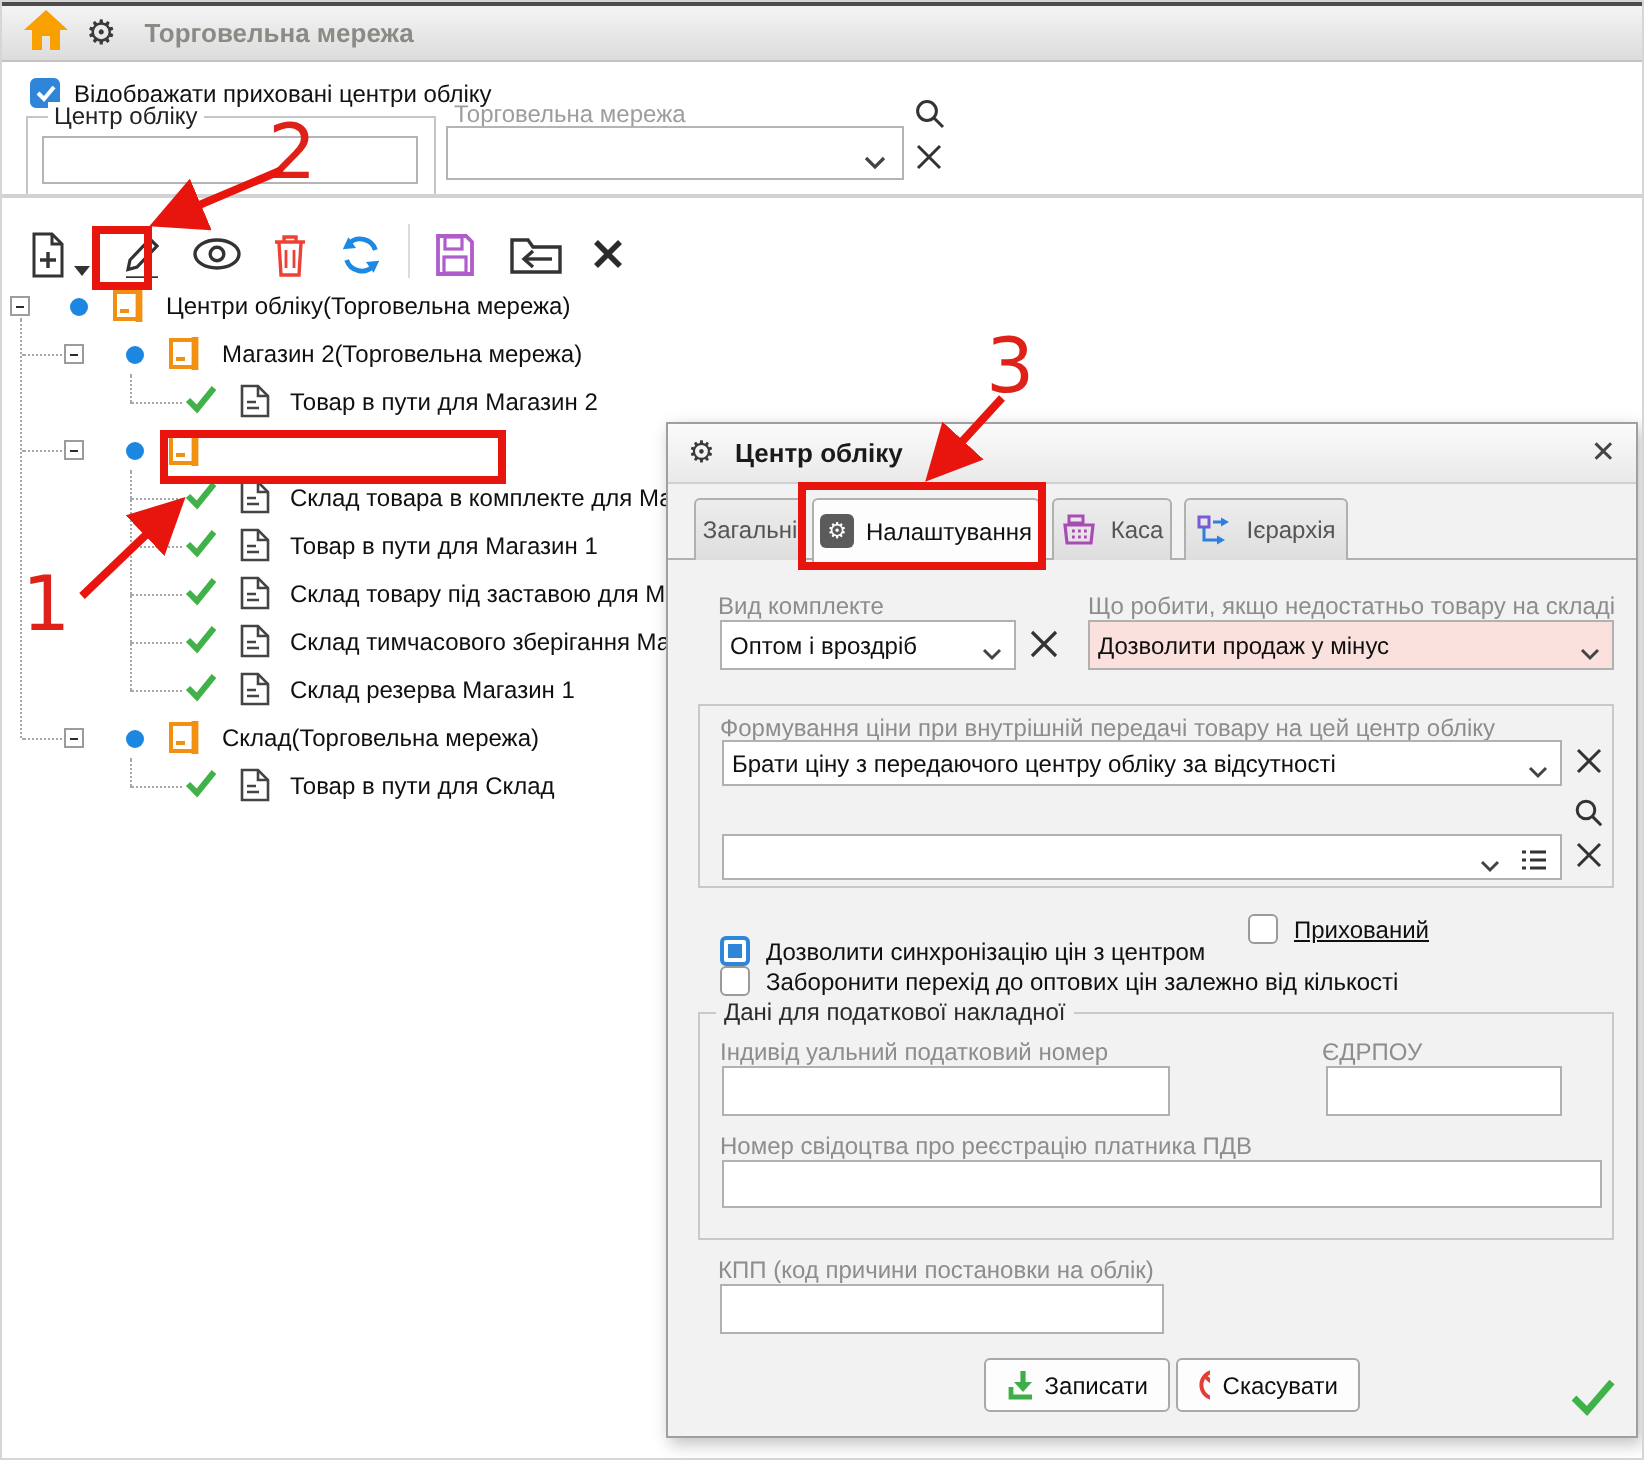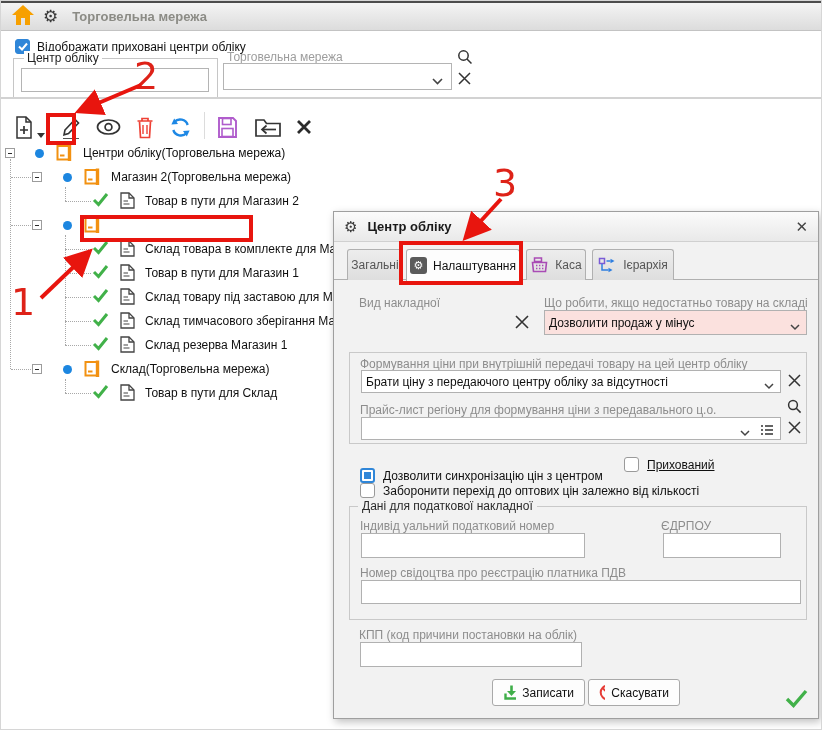--- a/index.html
+++ b/index.html
@@ -422,21 +422,27 @@
             <path d="M4 7 V13 H10.5" fill="none" stroke="#2f7fe0" stroke-width="1.5"></path>
             <path d="M8.5 4 H12.5" stroke="#2f7fe0" stroke-width="1.5"></path>
             <polygon points="12.5,1.8 16.5,4 12.5,6.2" fill="#2f7fe0"></polygon>
             <polygon points="10.5,10.8 14.5,13 10.5,15.2" fill="#2f7fe0"></polygon>
           </svg>
       </span>
       <span>Ієрархія</span>
     </div>
   </div>
 
-  <span class="flabel" style="left:25px; top:84px;">Вид накладної</span>
+  <span class="flabel" style="left:25px; top:84px;">Вид комплекте</span>
+  <div class="combo" style="left:26px; top:98px; width:148px; height:25px;">
+    <span>Оптом і вроздріб</span>
+    <span class="chev"><svg width="10" height="7">
+          <path d="M1 1 L5 5 L9 1" fill="none" stroke="#444" stroke-width="1.5"></path>
+        </svg></span>
+  </div>
   <button class="icnbtn" style="left:180px; top:102px;">
     <svg width="16" height="16">
         <path d="M2 2 L14 14 M14 2 L2 14" stroke="#333" stroke-width="1.6"></path>
       </svg>
   </button>
   <span class="flabel" style="left:210px; top:84px;">Що робити, якщо недостатньо товару на складі</span>
   <div class="combo pink" style="left:210px; top:98px; width:263px; height:25px;text-align:right;">
     <span>Дозволити продаж у мінус</span>
     <span class="chev"><svg width="10" height="7">
           <path d="M1 1 L5 5 L9 1" fill="none" stroke="#444" stroke-width="1.5"></path>
@@ -449,21 +455,20 @@
       <span class="clip" style="max-width:390px">Брати ціну з передаючого центру обліку за відсутності</span>
       <span class="chev" style="top:8px"><svg width="10" height="7">
             <path d="M1 1 L5 5 L9 1" fill="none" stroke="#444" stroke-width="1.5"></path>
           </svg></span>
     </div>
     <button class="icnbtn" style="left:437px; top:20px;">
       <svg width="15" height="15">
           <path d="M2 2 L13 13 M13 2 L2 13" stroke="#333" stroke-width="1.5"></path>
         </svg>
     </button>
-    <span class="flabel" style="left:10px; top:50px;">Прайс-лист регіону для формування ціни з передавального ц.о.</span>
     <button class="icnbtn" style="left:437px; top:46px;">
       <svg width="15" height="15">
           <circle cx="6" cy="6" r="4.4" fill="none" stroke="#333" stroke-width="1.5"></circle>
           <path d="M9.3 9.3 L13.6 13.6" stroke="#333" stroke-width="1.5"></path>
         </svg>
     </button>
     <div class="combo" style="left:11px; top:64px; width:420px; height:23px;">
       <span></span>
       <span class="chev" style="right:30px; top:8px"><svg width="10" height="7">
             <path d="M1 1 L5 5 L9 1" fill="none" stroke="#444" stroke-width="1.5"></path>

